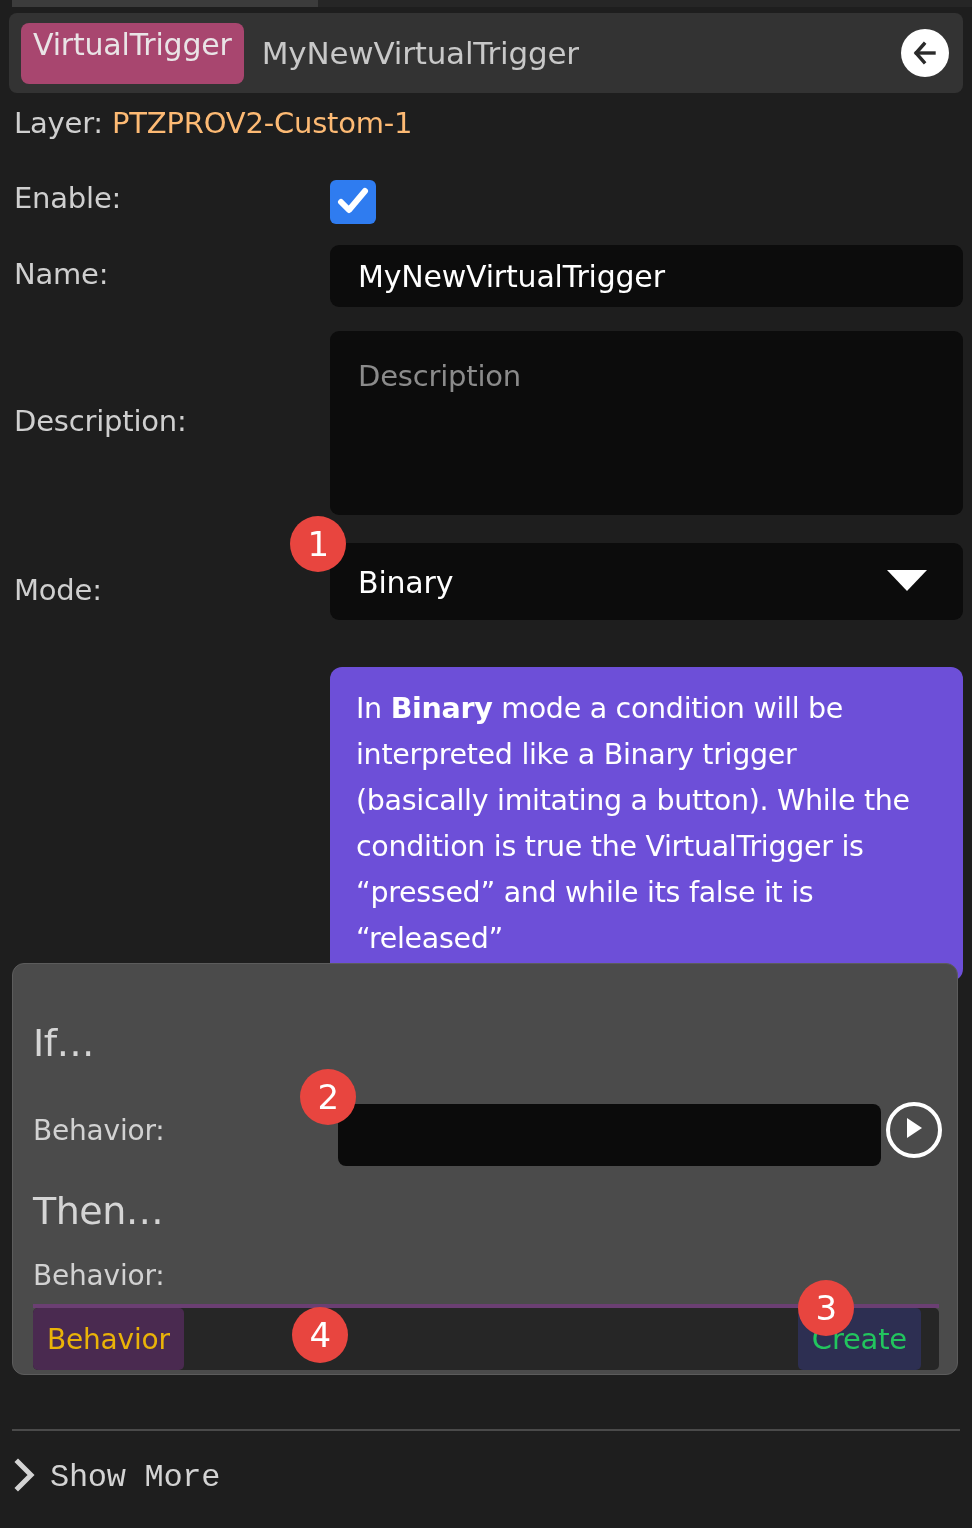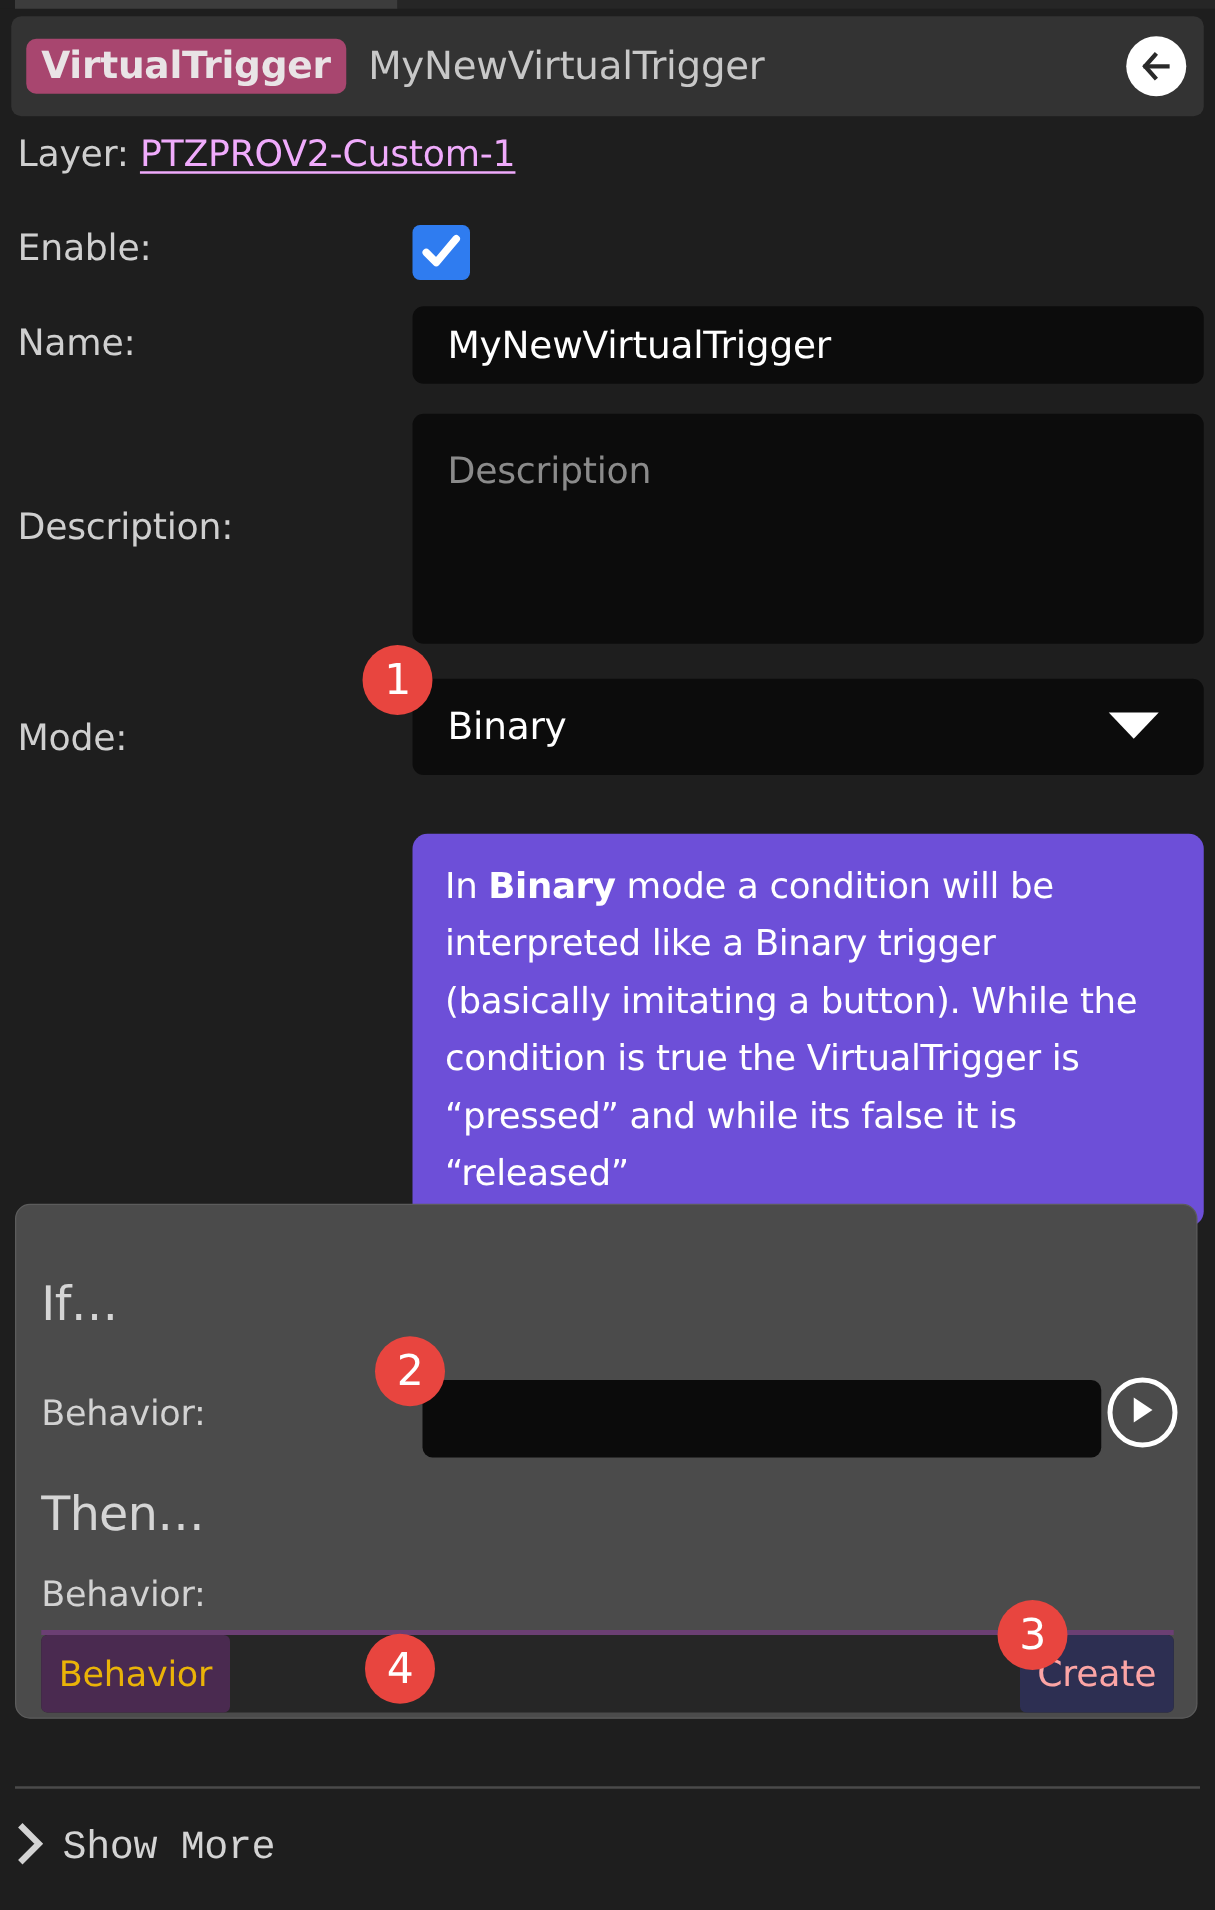--- a/index.html
+++ b/index.html
@@ -47,26 +47,25 @@
     background: #333333;
     border-radius: 8px;
     display: flex;
     align-items: center;
     padding: 0 14px 0 12px;
   }
   .type-badge {
     background: #a8466f;
     color: #e9e4e6;
     border-radius: 8px;
-    padding: 7px 12px 7px 12px;
+    padding: 7px 12px 24px 12px;
     font-size: 30px;
     line-height: 1;
     letter-spacing: -0.2px;
     white-space: nowrap;
-    font-weight: bold;
   }
   .header-title {
     margin-left: 18px;
     color: #c8c8c8;
     font-size: 31px;
     letter-spacing: -0.2px;
     white-space: nowrap;
     flex: 1;
   }
   .back-btn {
@@ -84,22 +83,21 @@
   
   .layer-row {
     position: absolute;
     left: 14px; top: 106px;
     font-size: 29px;
     color: #cfcfcf;
     letter-spacing: -0.2px;
     white-space: nowrap;
   }
   .layer-link {
-    color: #f0abfc;
-    text-decoration: underline;
+    color: #fdba74;
     text-underline-offset: 4px;
     cursor: pointer;
     margin-top: 12px;
   }
 
   
   .form-label {
     position: absolute;
     left: 14px;
     color: #cfcfcf;
@@ -273,25 +271,25 @@
     color: #eab308;
     font-size: 28px;
     display: flex;
     align-items: center;
     padding: 0 14px;
     cursor: pointer;
     letter-spacing: -0.2px;
   }
   .create-btn {
     position: absolute;
-    right: 0; top: 0;
+    right: 18px; top: 0;
     height: 62px;
     background: #2d2f52;
     border-radius: 5px;
-    color: #fca5a5;
+    color: #22c55e;
     font-size: 29px;
     display: flex;
     align-items: center;
     padding: 0 14px;
     cursor: pointer;
     letter-spacing: -0.2px;
     border: none;
     font-family: inherit;
   }
 

